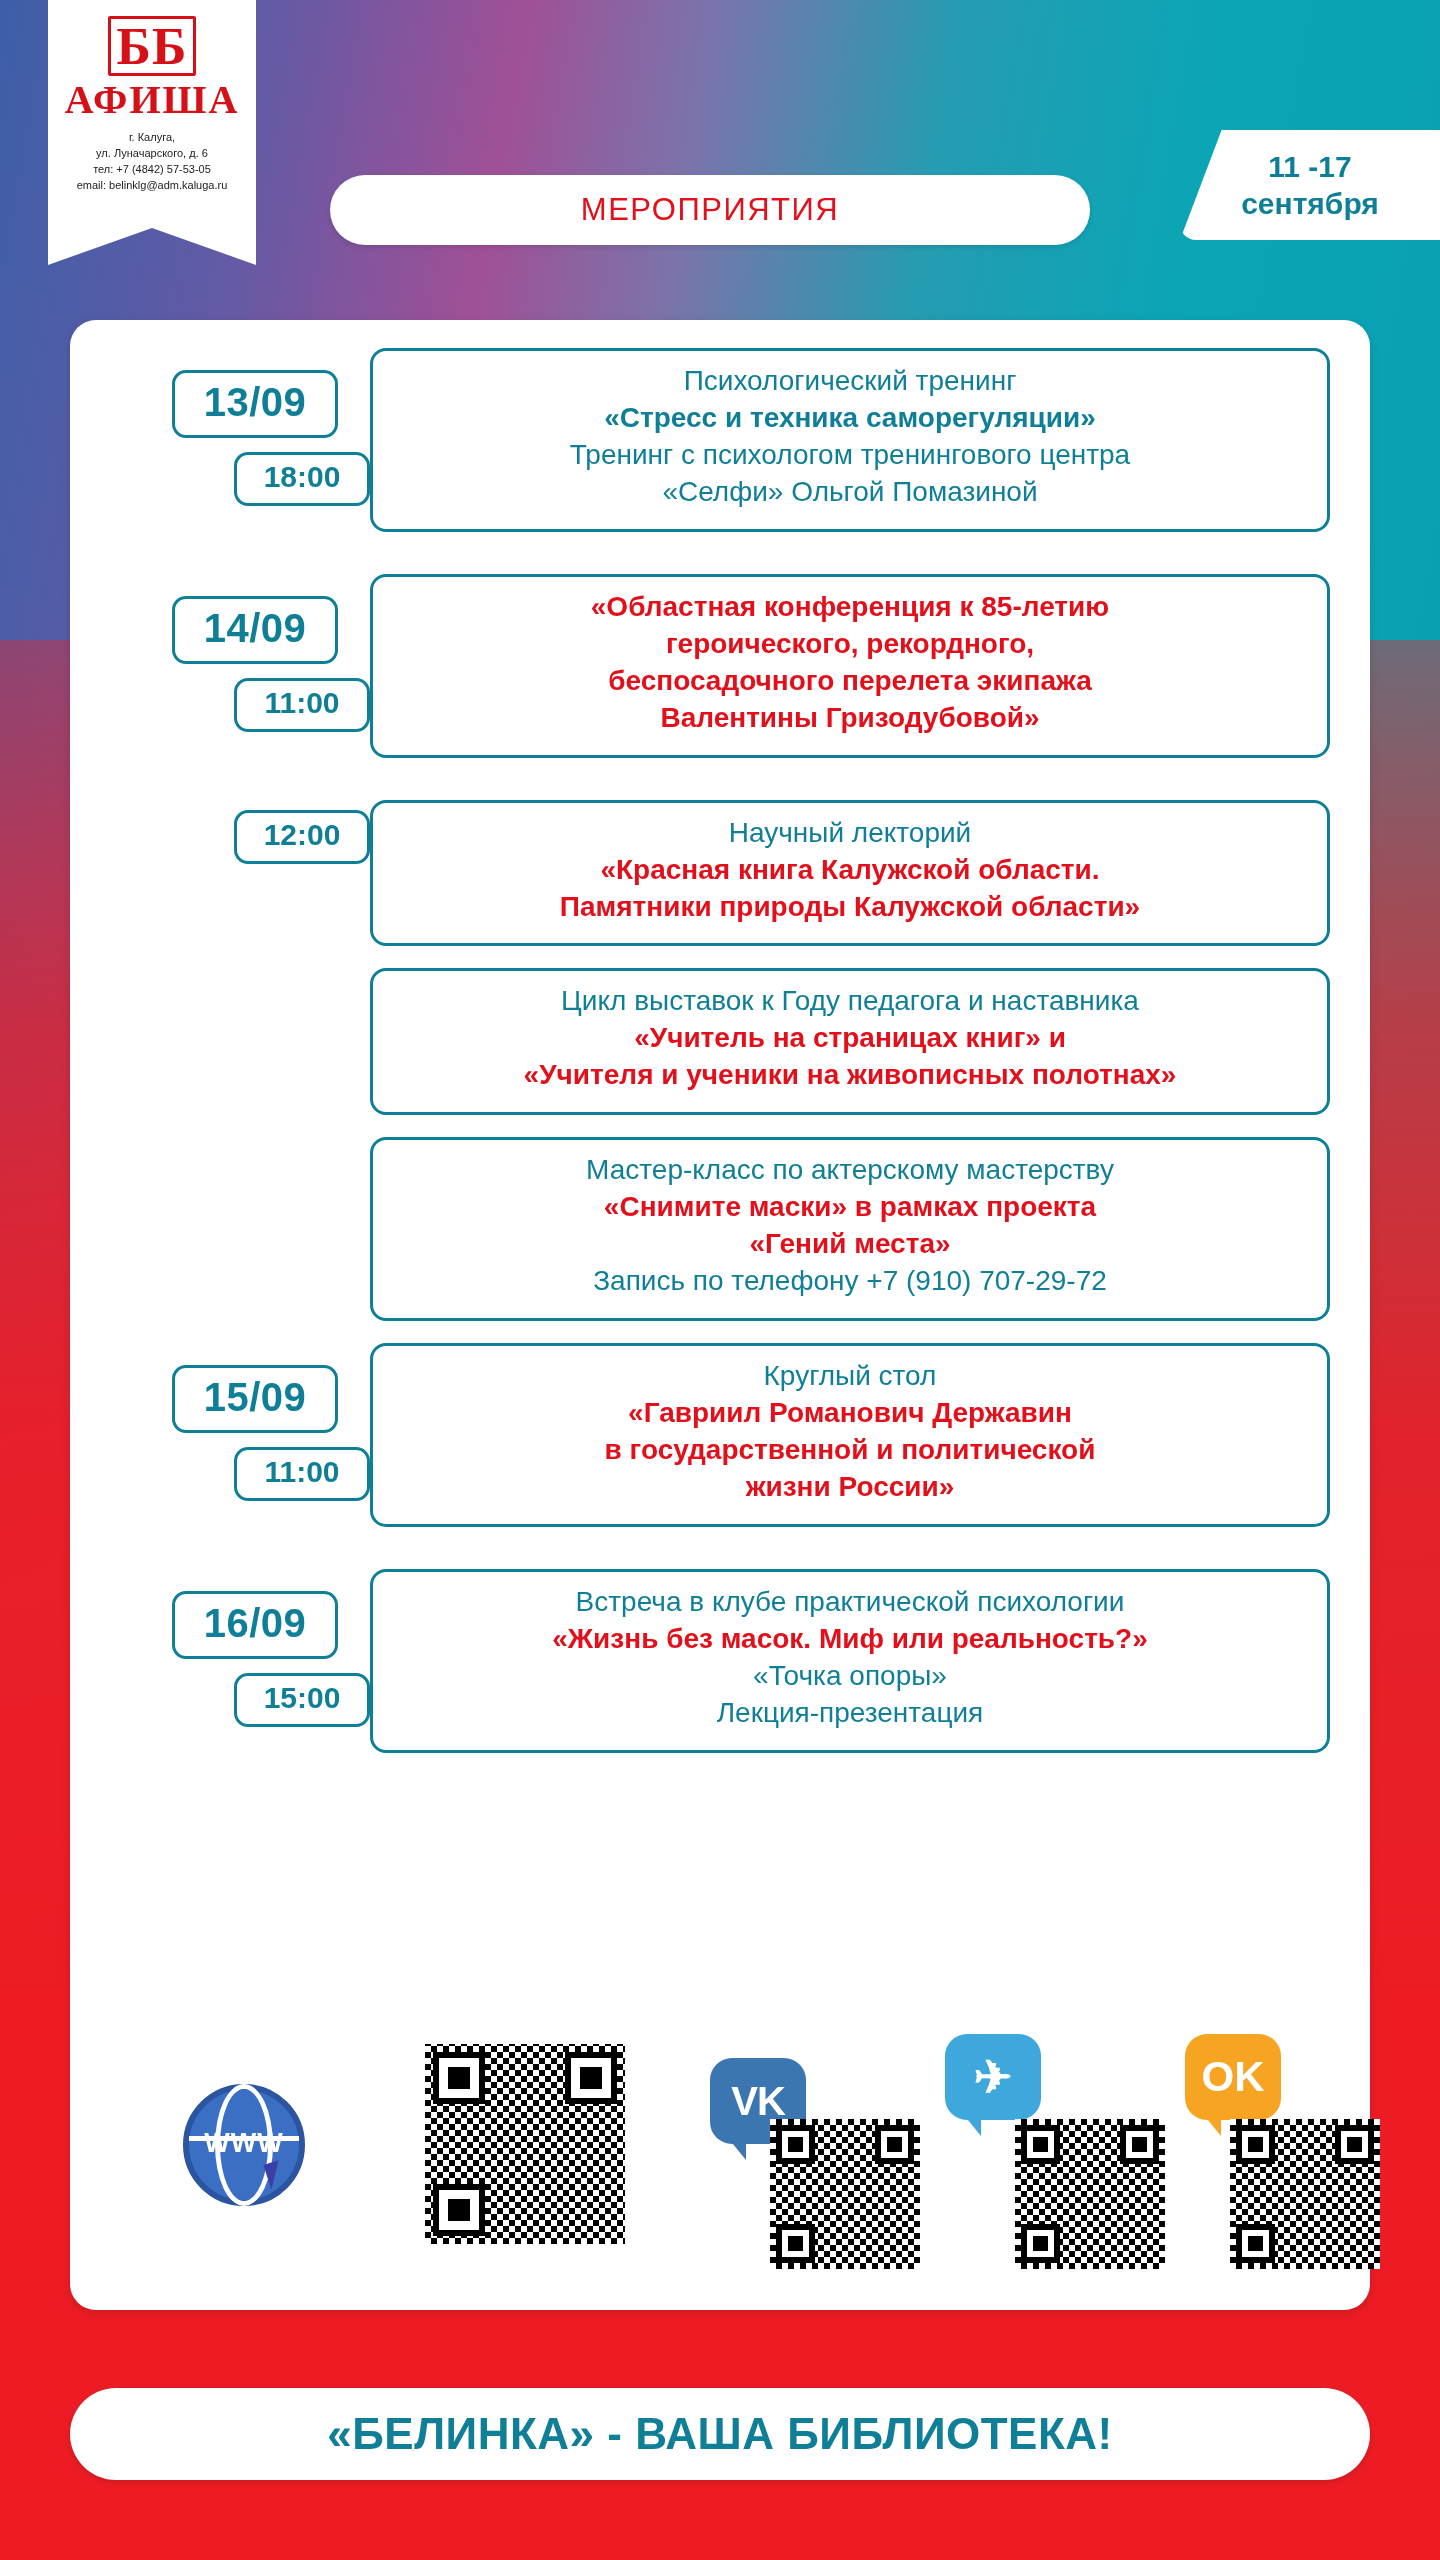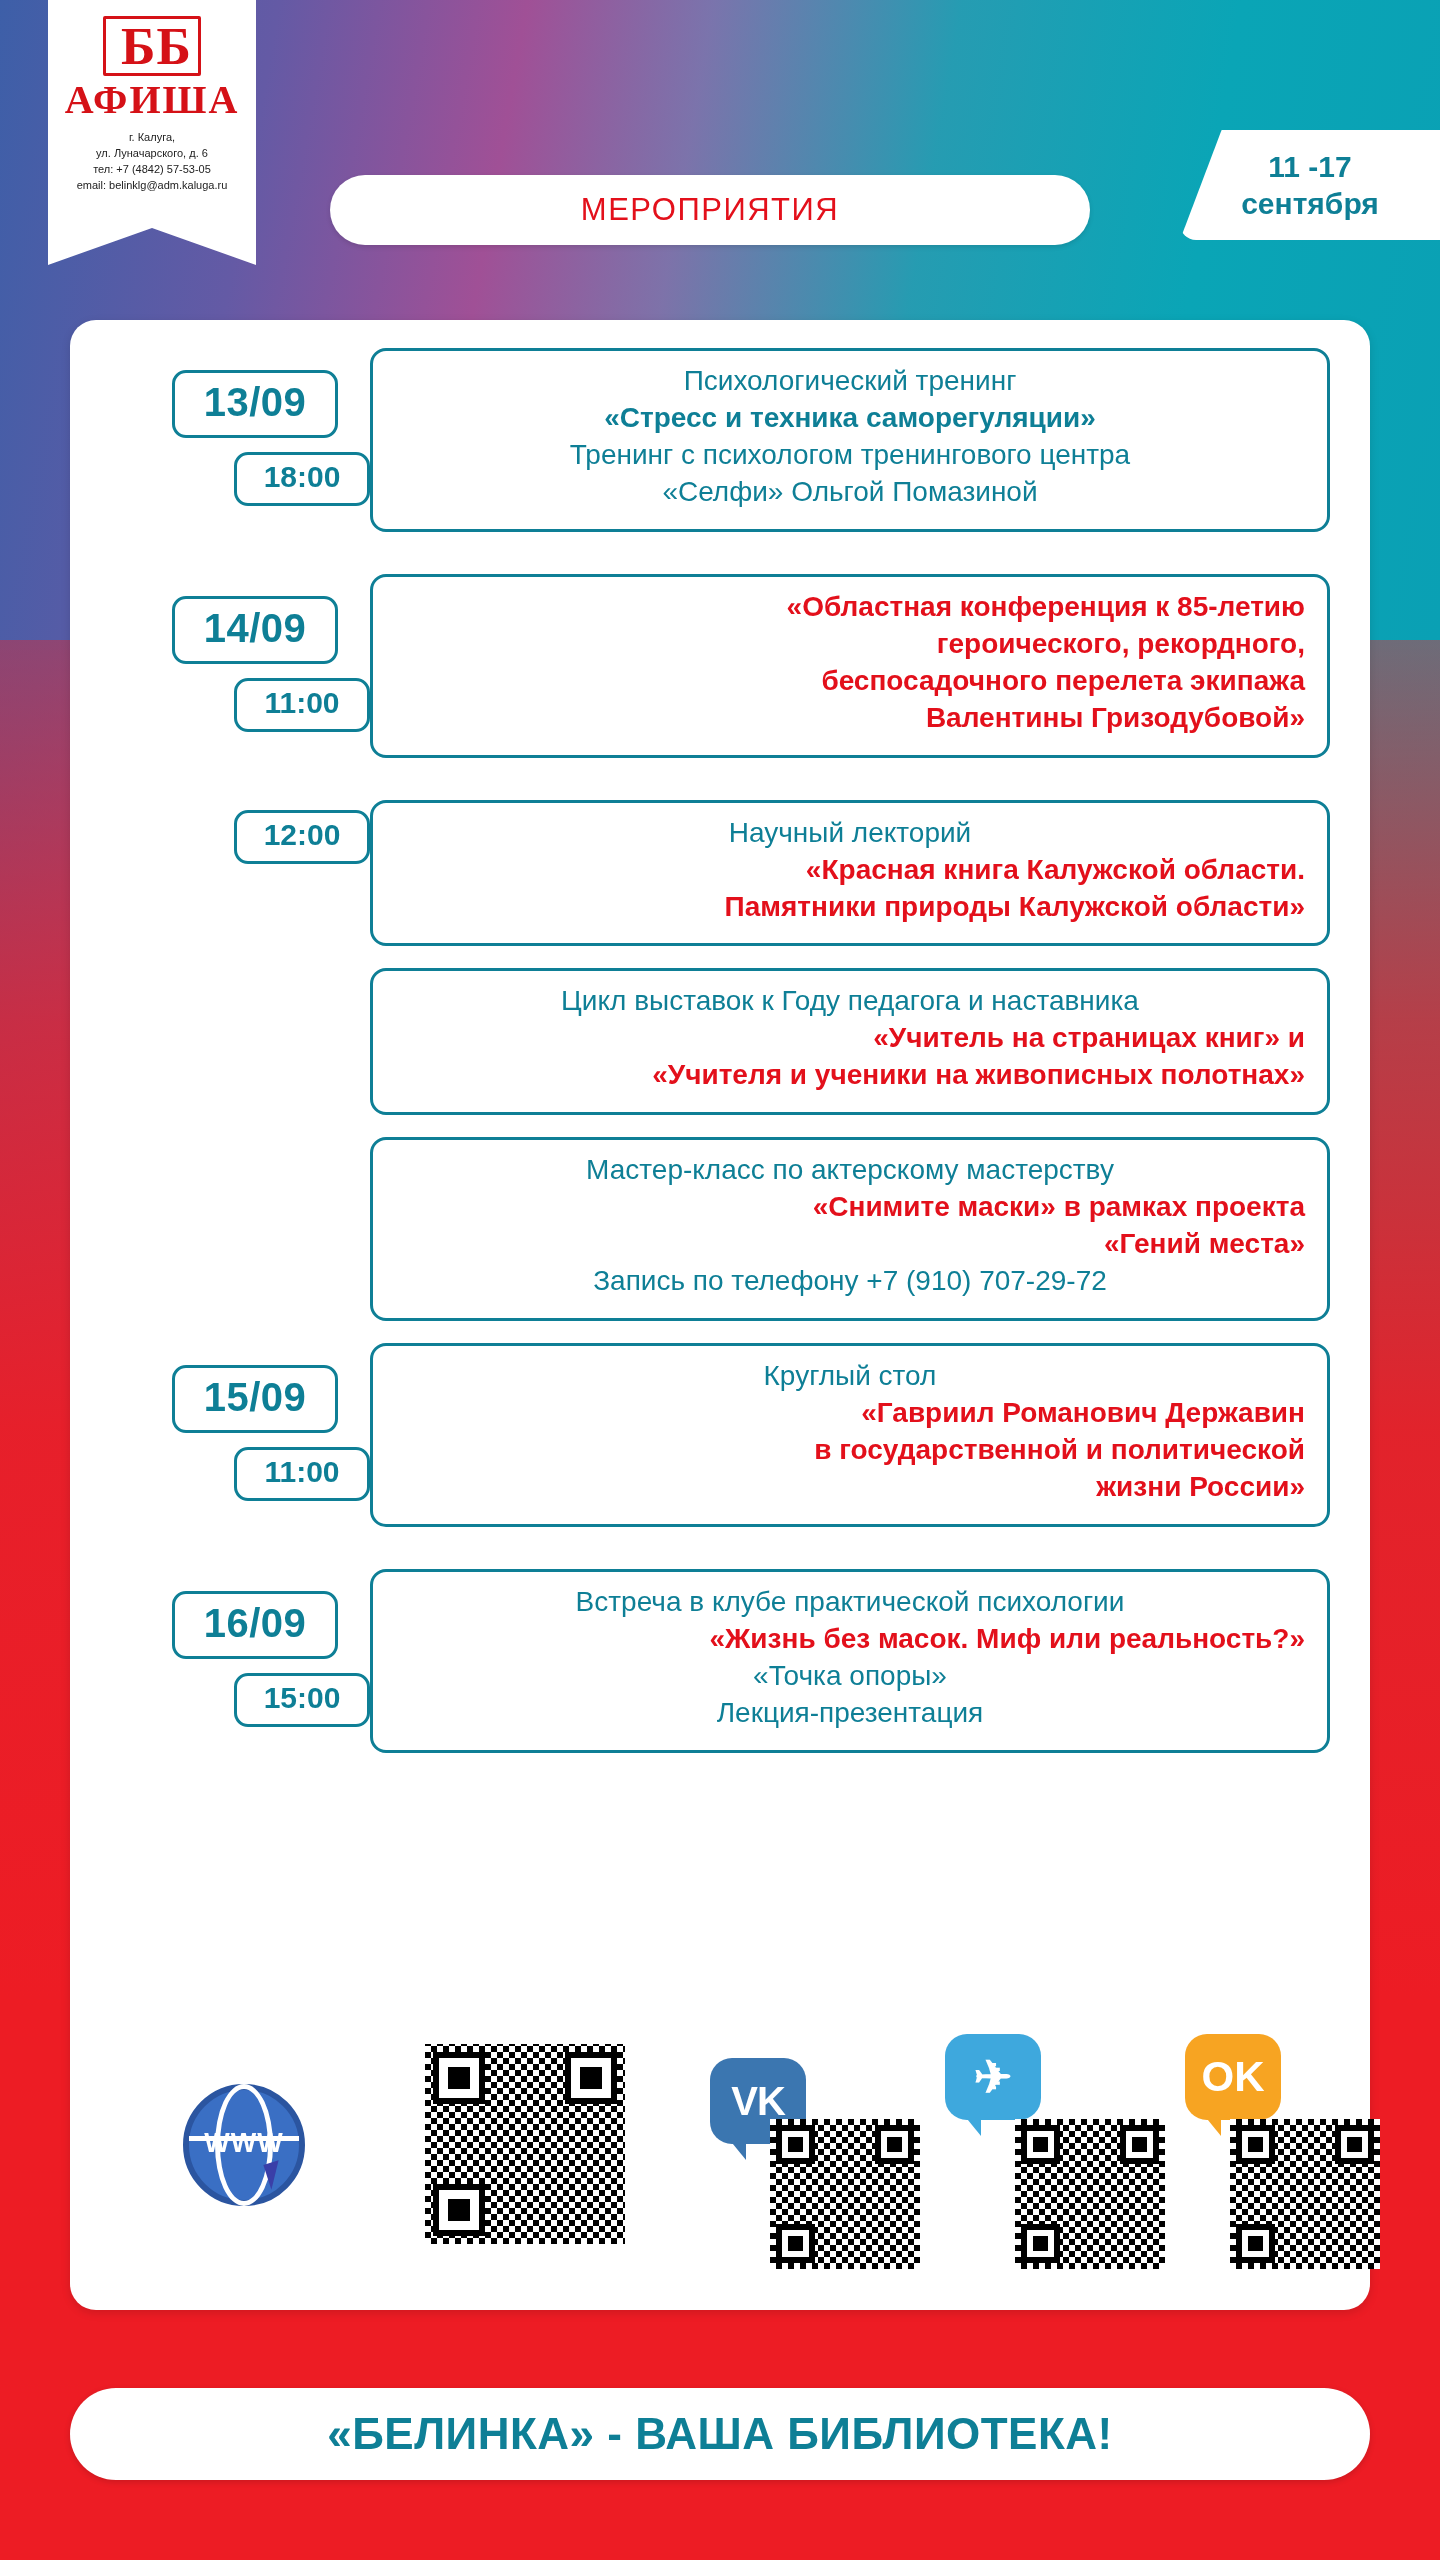--- a/index.html
+++ b/index.html
@@ -69,21 +69,21 @@
     font-family: "Liberation Serif", serif;
     font-weight: bold;
     font-size: 52px;
     letter-spacing: 1px;
     color: #d51117;
     line-height: 1;
   }
   .logo-bb .bb-box {
     display: inline-block;
     border: 3px solid #d51117;
-    padding: 2px 6px 0 15px;
+    padding: 2px 6px 0 6px;
     border-radius: 2px;
   }
   .logo-afisha {
     margin-top: 4px;
     font-family: "Liberation Serif", serif;
     font-weight: bold;
     font-size: 40px;
     color: #d51117;
     letter-spacing: 2px;
     line-height: 1;
@@ -205,21 +205,20 @@
     background: #fff;
   }
   .evline {
     font-size: 28px;
     line-height: 1.32;
     color: #0e7f96;
   }
   .evline.red {
     color: #e3101b;
     font-weight: bold;
-    text-align: right;
   }
   .evline.teal-bold {
     color: #0e7f96;
     font-weight: bold;
   }
 
   .gap-lg { height: 42px; }
   .gap-md { height: 22px; }
 
   

